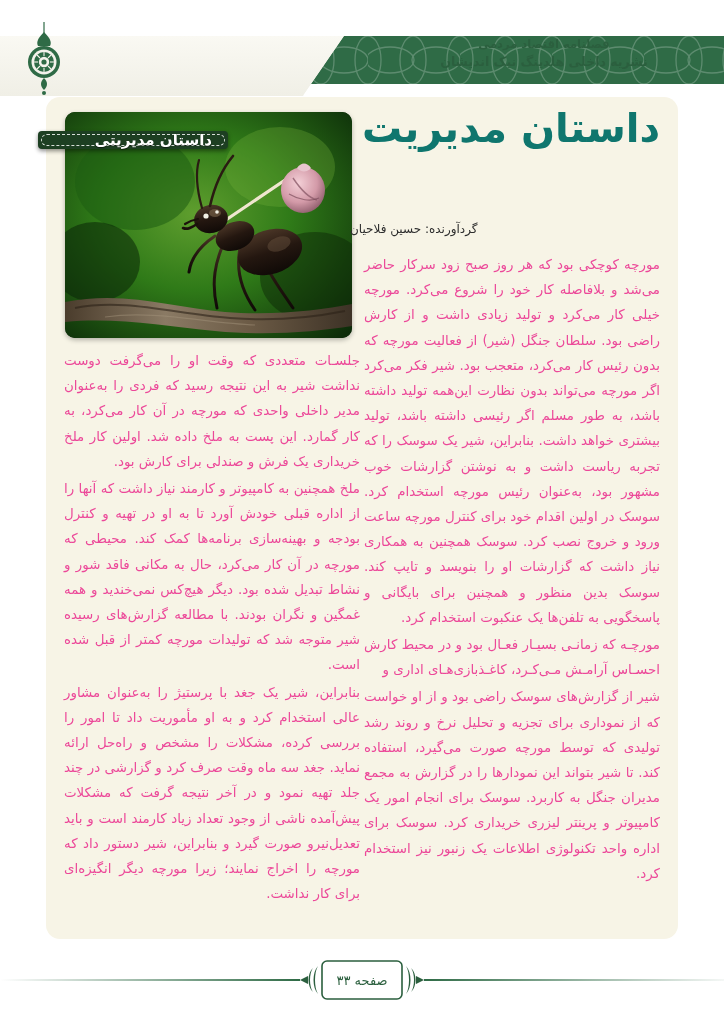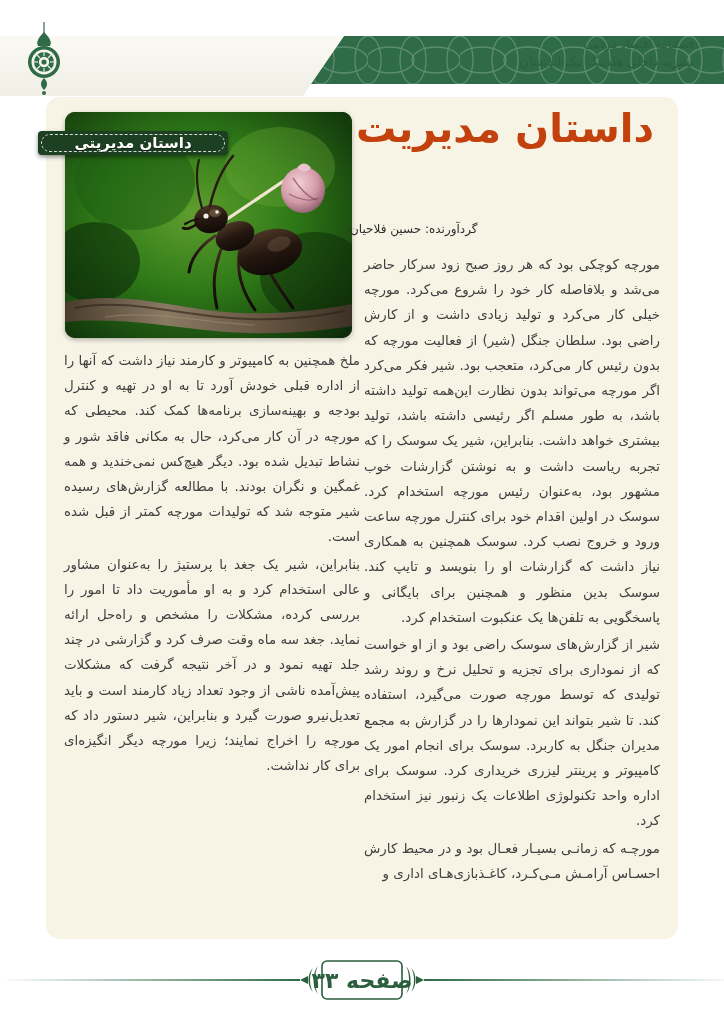--- a/index.html
+++ b/index.html
@@ -26,24 +26,24 @@
     clip-path:polygon(0 0, 100% 0, 88% 100%, 0 100%);
     box-shadow:0 1px 2px rgba(0,0,0,.12);
   }
   .header-notch-inner{
     position:absolute;left:0;top:0;width:344px;height:60px;
     clip-path:polygon(0 0, 100% 0, 88% 100%, 0 100%);
     background:linear-gradient(#faf9f3,#f0efe6);
   }
   .masthead-text{
     position:absolute;right:30px;top:36px;width:300px;
-    text-align:right;direction:rtl;
+    text-align:center;direction:rtl;
     line-height:1.45;
     color:#2b5f3e;
-    font-weight:normal;
+    font-weight:bold;
     font-size:11.5px;
     letter-spacing:.1px;
   }
   .masthead-text .l1{display:block;}
   .masthead-text .l2{display:block;font-size:12.5px;}
 
   
   .logo{
     position:absolute;left:22px;top:22px;width:44px;height:76px;
   }
@@ -63,24 +63,24 @@
     width:287px;height:226px;
     border-radius:10px;
     overflow:hidden;
     box-shadow:0 2px 5px rgba(0,0,0,.28);
     background:#0d2a0c;
   }
   .photo-svg{display:block;width:287px;height:226px;}
 
   .photo-badge{
     position:absolute;left:38px;top:131px;
-    height:24px;min-width:190px;
+    height:18px;min-width:190px;
     background:#1d3f22;
     border-radius:4px;
-    display:flex;align-items:center;justify-content:center;
+    display:flex;align-items:center;
     box-shadow:0 2px 4px rgba(0,0,0,.45);
     z-index:6;
   }
   .photo-badge .dash{
     position:absolute;inset:3px;
     border:1.4px dashed rgba(255,255,255,.82);
     border-radius:14px;
     pointer-events:none;
   }
   .photo-badge span{
@@ -89,41 +89,41 @@
     direction:rtl;padding:0 16px;letter-spacing:.3px;
     text-shadow:0 1px 1px rgba(0,0,0,.5);
   }
 
   
   .title-block{
     position:absolute;right:64px;top:106px;width:310px;
     direction:rtl;text-align:left;
   }
   .title-line{
-    color:#c2410c;
+    color:#0f766e;
     font-weight:bold;
     font-size:40px;
     line-height:1.14;
     letter-spacing:-.4px;
     white-space:nowrap;
-    text-align:center;
+    text-align:right;
   }
   .title-line.l2{font-size:40px;}
   .byline{
     position:absolute;right:64px;top:222px;width:310px;
     direction:rtl;text-align:left;
     font-size:12px;color:#2d2d2d;
   }
 
   
   .col{
     position:absolute;
     direction:rtl;
     text-align:justify;
-    color:#404040;
+    color:#ec4899;
     font-size:13.4px;
     line-height:1.88;
   }
   .col p{margin:0 0 2px 0;text-align:justify;}
   .col p:last-child{margin-bottom:4px;}
 
   .col-right{right:64px;top:252px;width:296px;}
   .col-left{left:64px;top:348px;width:296px;}
 
   
@@ -137,21 +137,21 @@
   .footer-rule-r{
     position:absolute;right:0;top:27px;height:2px;width:300px;
     background:linear-gradient(to right,#2f6b46,rgba(47,107,70,.05));
   }
   .page-badge{
     position:absolute;left:50%;top:0;transform:translateX(-50%);
     width:140px;height:56px;
   }
   .page-num{
     position:absolute;left:50%;top:50%;transform:translate(-50%,-50%);
-    color:#2b5f3e;font-weight:bold;font-size:22px;direction:rtl;
+    color:#2b5f3e;font-weight:normal;font-size:13px;direction:rtl;
     white-space:nowrap;
   }
 </style>
 </head>
 <body>
 
 <div class="header-band">
   <svg class="header-pattern" viewBox="0 0 724 48" preserveAspectRatio="none">
     <defs>
       <pattern id="islamicPat" width="92" height="48" patternUnits="userSpaceOnUse">
@@ -272,25 +272,26 @@
   <span>داستان مدیریتی</span>
 </div>
 
 <div class="title-block">
   <div class="title-line l1">داستان مدیریت</div>
 </div>
 <div class="byline">گردآورنده: حسین فلاحیان</div>
 
 <div class="col col-right">
   <p>مورچه کوچکی بود که هر روز صبح زود سرکار حاضر می‌شد و بلافاصله کار خود را شروع می‌کرد. مورچه خیلی کار می‌کرد و تولید زیادی داشت و از کارش راضی بود. سلطان جنگل (شیر) از فعالیت مورچه که بدون رئیس کار می‌کرد، متعجب بود. شیر فکر می‌کرد اگر مورچه می‌تواند بدون نظارت این‌همه تولید داشته باشد، به طور مسلم اگر رئیسی داشته باشد، تولید بیشتری خواهد داشت. بنابراین، شیر یک سوسک را که تجربه ریاست داشت و به نوشتن گزارشات خوب مشهور بود، به‌عنوان رئیس مورچه استخدام کرد. سوسک در اولین اقدام خود برای کنترل مورچه ساعت ورود و خروج نصب کرد. سوسک همچنین به همکاری نیاز داشت که گزارشات او را بنویسد و تایپ کند. سوسک بدین منظور و همچنین برای بایگانی و پاسخگویی به تلفن‌ها یک عنکبوت استخدام کرد.</p>
+  <p>مورچـه که زمانـی بسیـار فعـال بود و در محیط کارش احسـاس آرامـش مـی‌کـرد، کاغـذبازی‌هـای اداری و</p>
   <p>شیر از گزارش‌های سوسک راضی بود و از او خواست که از نموداری برای تجزیه و تحلیل نرخ و روند رشد تولیدی که توسط مورچه صورت می‌گیرد، استفاده کند. تا شیر بتواند این نمودارها را در گزارش به مجمع مدیران جنگل به کاربرد. سوسک برای انجام امور یک کامپیوتر و پرینتر لیزری خریداری کرد. سوسک برای اداره واحد تکنولوژی اطلاعات یک زنبور نیز استخدام کرد.</p>
-  <p>مورچـه که زمانـی بسیـار فعـال بود و در محیط کارش احسـاس آرامـش مـی‌کـرد، کاغـذبازی‌هـای اداری و</p>
 </div>
 
 <div class="col col-left">
+  <p>جلسـات متعددی که وقت او را می‌گرفت دوست نداشت شیر به این نتیجه رسید که فردی را به‌عنوان مدیر داخلی واحدی که مورچه در آن کار می‌کرد، به کار گمارد. این پست به ملخ داده شد. اولین کار ملخ خریداری یک فرش و صندلی برای کارش بود.</p>
   <p>ملخ همچنین به کامپیوتر و کارمند نیاز داشت که آنها را از اداره قبلی خودش آورد تا به او در تهیه و کنترل بودجه و بهینه‌سازی برنامه‌ها کمک کند. محیطی که مورچه در آن کار می‌کرد، حال به مکانی فاقد شور و نشاط تبدیل شده بود. دیگر هیچ‌کس نمی‌خندید و همه غمگین و نگران بودند. با مطالعه گزارش‌های رسیده شیر متوجه شد که تولیدات مورچه کمتر از قبل شده است.</p>
   <p>بنابراین، شیر یک جغد با پرستیژ را به‌عنوان مشاور عالی استخدام کرد و به او مأموریت داد تا امور را بررسی کرده، مشکلات را مشخص و راه‌حل ارائه نماید. جغد سه ماه وقت صرف کرد و گزارشی در چند جلد تهیه نمود و در آخر نتیجه گرفت که مشکلات پیش‌آمده ناشی از وجود تعداد زیاد کارمند است و باید تعدیل‌نیرو صورت گیرد و بنابراین، شیر دستور داد که مورچه را اخراج نمایند؛ زیرا مورچه دیگر انگیزه‌ای برای کار نداشت.</p>
 </div>
 
 <div class="footer">
   <div class="footer-rule-l"></div>
   <div class="footer-rule-r"></div>
   <div class="page-badge">
     <svg viewBox="0 0 140 56" width="140" height="56">
       <rect x="30" y="9" width="80" height="38" rx="5" fill="#ffffff" stroke="#2b5f3e" stroke-width="1.6"></rect>

